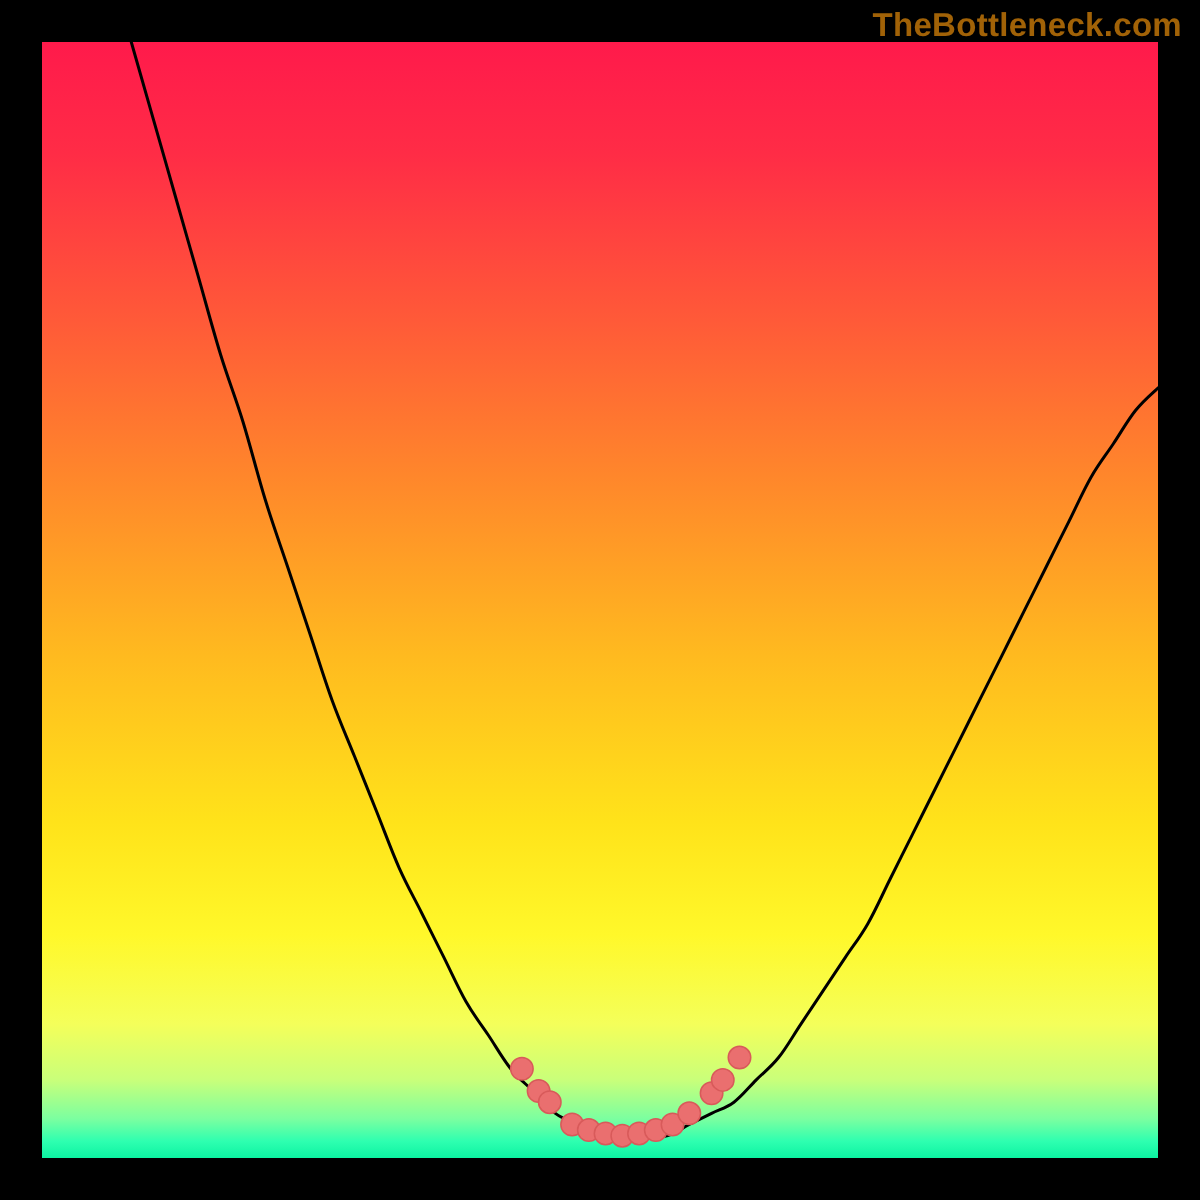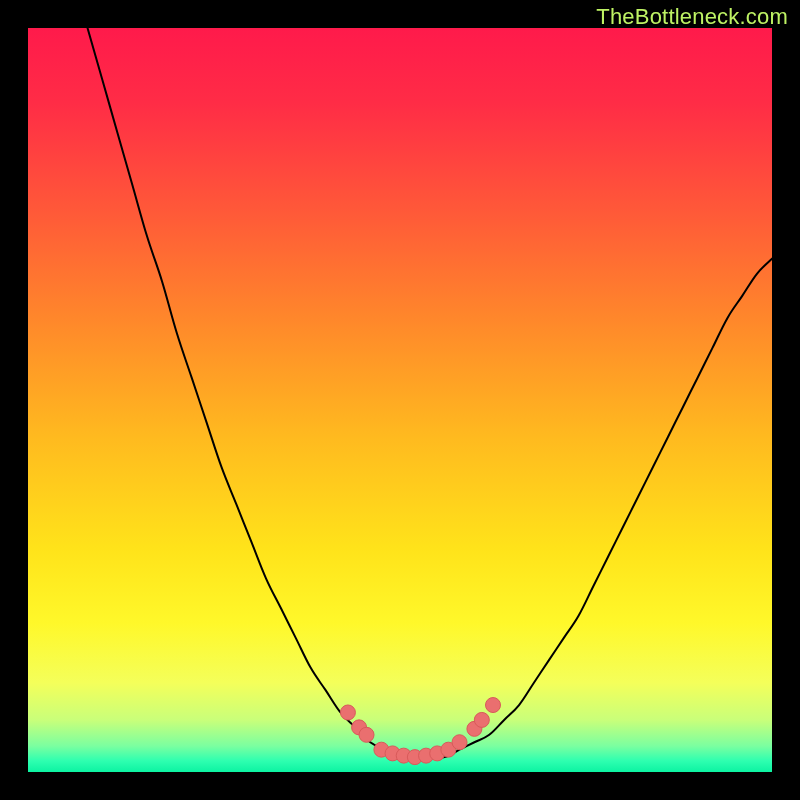--- a/index.html
+++ b/index.html
@@ -26,23 +26,23 @@
   .curve-svg {
     position: absolute;
     inset: 0;
     width: 744px;
     height: 744px;
   }
   .watermark {
     position: absolute;
     top: 4px;
     right: 12px;
-    color: #bef264;
+    color: #a16207;
     font-size: 22px;
-    font-weight: 400;
+    font-weight: 700;
     letter-spacing: 0.2px;
   }
 </style>
 </head>
 <body>
 
 <div class="frame">
   <svg class="gradient" viewBox="0 0 744 744" preserveAspectRatio="none">
     <defs>
       <linearGradient id="bg-grad" x1="0" y1="0" x2="0" y2="1">

